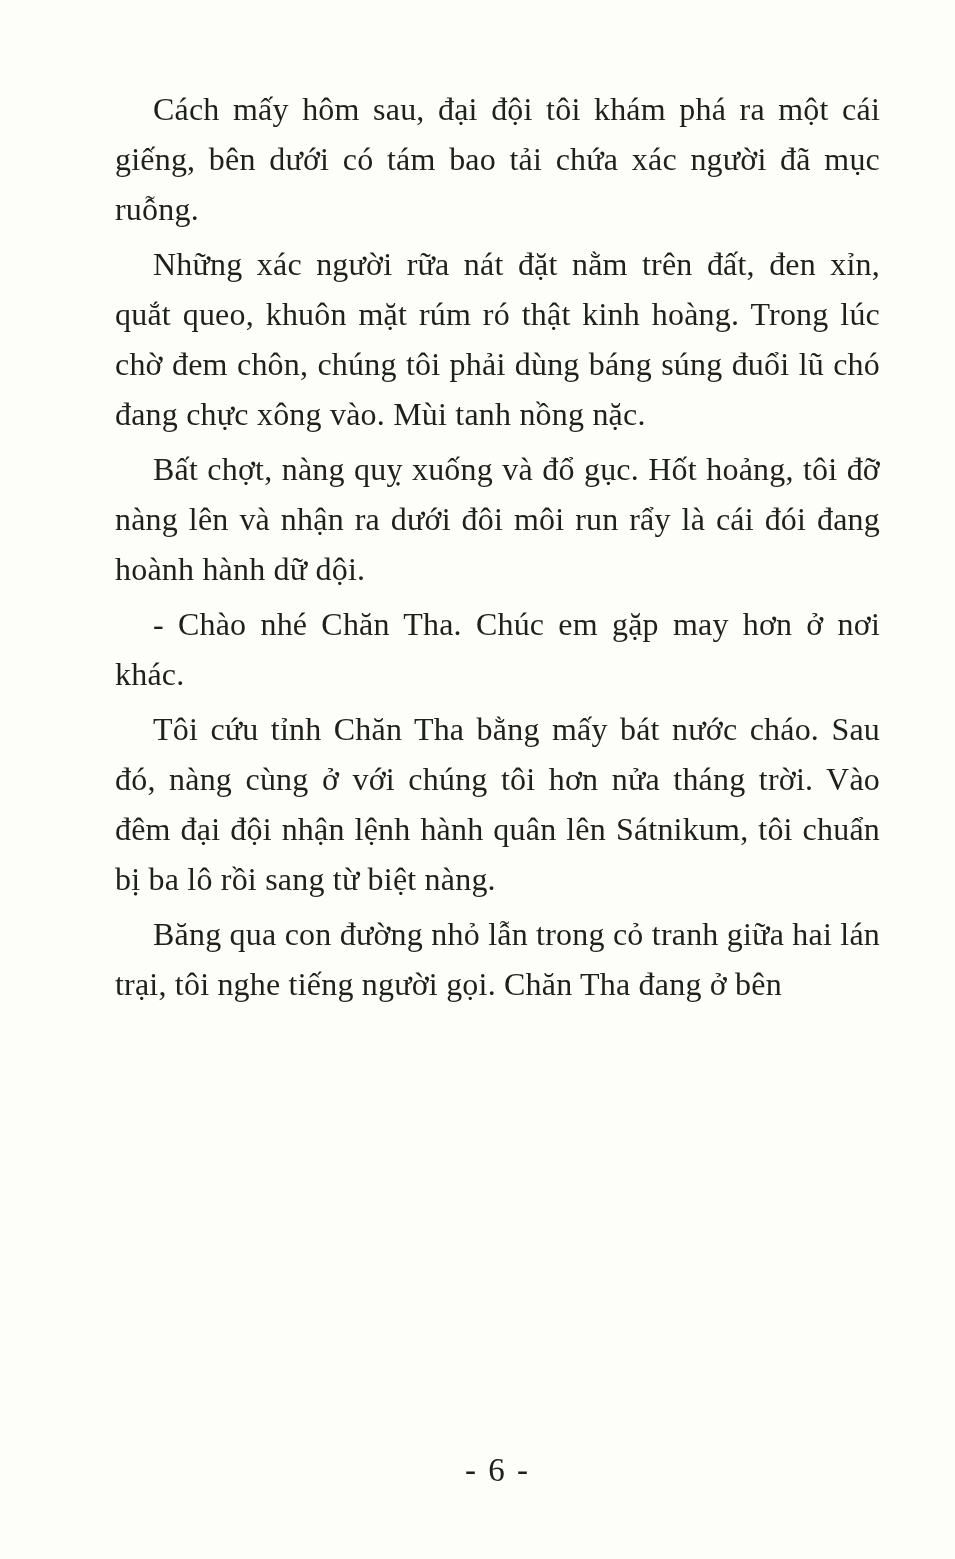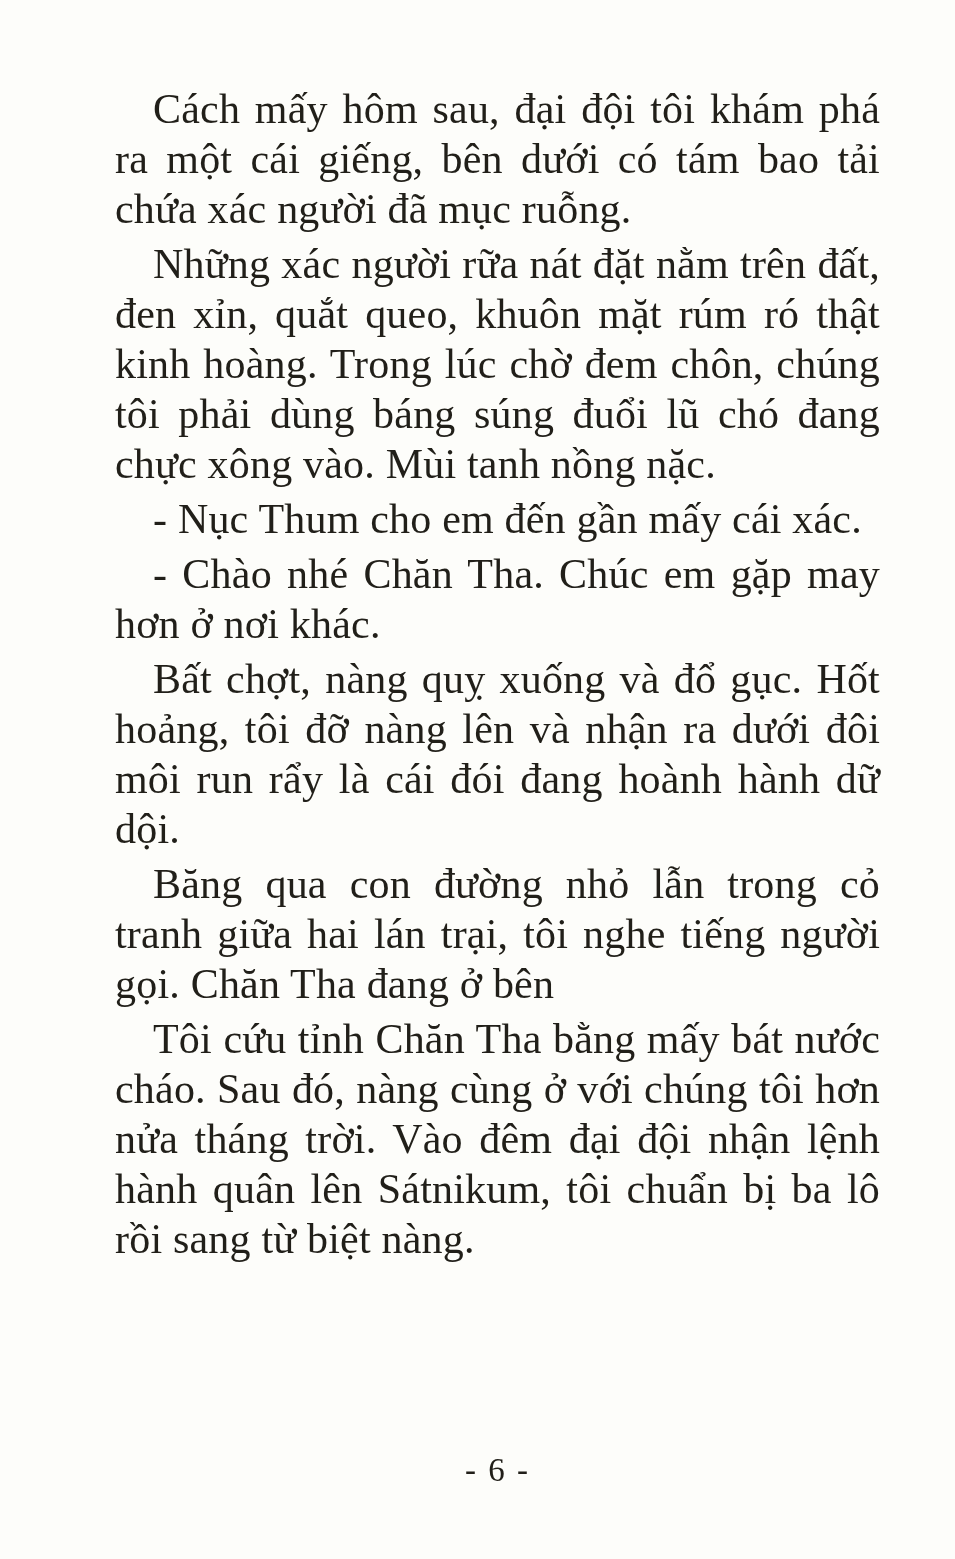--- a/index.html
+++ b/index.html
@@ -19,21 +19,21 @@
     height: 1559px;
     background: #fdfdfa;
     box-sizing: border-box;
   }
   .text-block {
     position: absolute;
     left: 115px;
     top: 84px;
     width: 765px;
     color: #211f19;
-    font-size: 42px;
+    font-size: 32px;
     line-height: 50px;
   }
   .para {
     margin: 0 0 5px 0;
     text-indent: 38px;
     text-align: justify;
     letter-spacing: 0.2px;
   }
   .page-number {
     position: absolute;
@@ -47,20 +47,19 @@
     letter-spacing: 2px;
   }
 </style>
 </head>
 <body>
 
 <div class="book-page">
   <div class="text-block">
     <p class="para">Cách mấy hôm sau, đại đội tôi khám phá ra một cái giếng, bên dưới có tám bao tải chứa xác người đã mục ruỗng.</p>
     <p class="para">Những xác người rữa nát đặt nằm trên đất, đen xỉn, quắt queo, khuôn mặt rúm ró thật kinh hoàng. Trong lúc chờ đem chôn, chúng tôi phải dùng báng súng đuổi lũ chó đang chực xông vào. Mùi tanh nồng nặc.</p>
-    <p class="para">- Nục Thum cho em đến gần mấy cái xác.</p>
+    <p class="para">Bất chợt, nàng quỵ xuống và đổ gục. Hốt hoảng, tôi đỡ nàng lên và nhận ra dưới đôi môi run rẩy là cái đói đang hoành hành dữ dội.</p>
     <p class="para">- Chào nhé Chăn Tha. Chúc em gặp may hơn ở nơi khác.</p>
-    <p class="para">Bất chợt, nàng quỵ xuống và đổ gục. Hốt hoảng, tôi đỡ nàng lên và nhận ra dưới đôi môi run rẩy là cái đói đang hoành hành dữ dội.</p>
+    <p class="para">Tôi cứu tỉnh Chăn Tha bằng mấy bát nước cháo. Sau đó, nàng cùng ở với chúng tôi hơn nửa tháng trời. Vào đêm đại đội nhận lệnh hành quân lên Sátnikum, tôi chuẩn bị ba lô rồi sang từ biệt nàng.</p>
     <p class="para">Băng qua con đường nhỏ lẫn trong cỏ tranh giữa hai lán trại, tôi nghe tiếng người gọi. Chăn Tha đang ở bên</p>
-    <p class="para">Tôi cứu tỉnh Chăn Tha bằng mấy bát nước cháo. Sau đó, nàng cùng ở với chúng tôi hơn nửa tháng trời. Vào đêm đại đội nhận lệnh hành quân lên Sátnikum, tôi chuẩn bị ba lô rồi sang từ biệt nàng.</p>
   </div>
   <div class="page-number">- 6 -</div>
 </div>
 
 </body></html>

